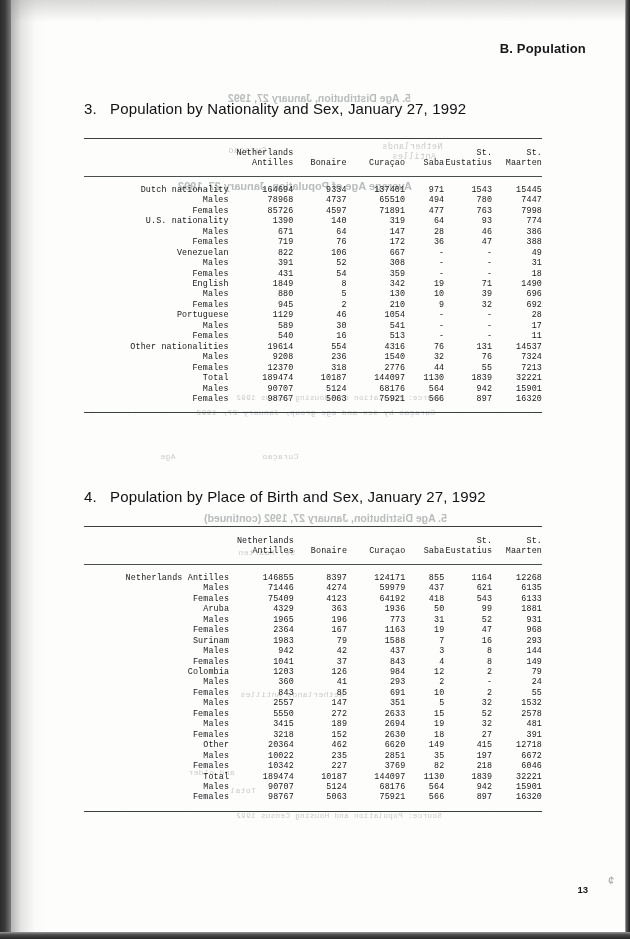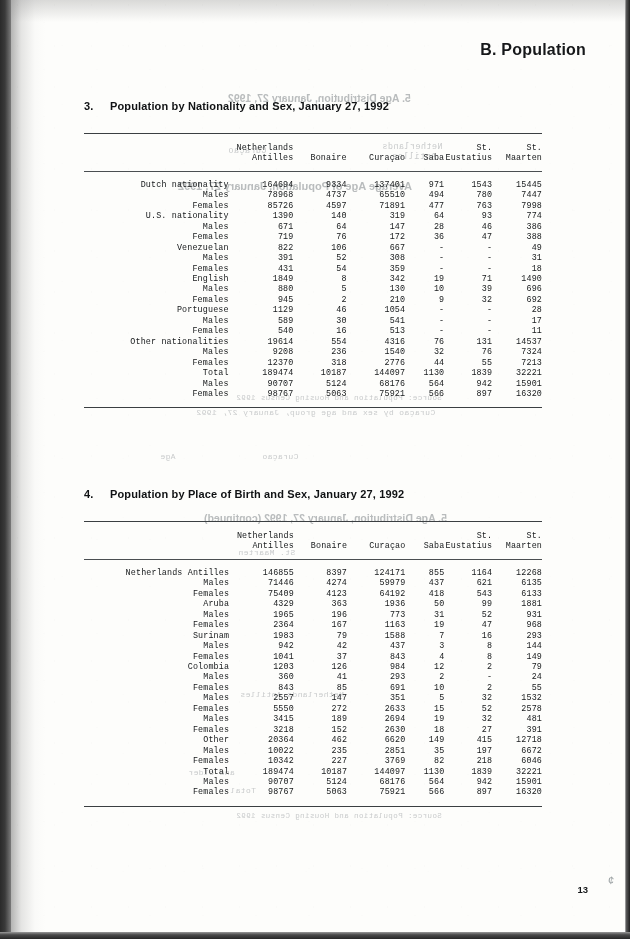--- a/index.html
+++ b/index.html
@@ -65,21 +65,21 @@
     width: 614px; height: 22px;
     background: linear-gradient(to bottom, rgba(150,150,150,0.35), rgba(255,255,255,0));
     pointer-events: none;
   }
 
   
   #running-head {
     position: absolute;
     right: 44px;
     top: 41px;
-    font-size: 16px;
+    font-size: 13px;
     font-weight: bold;
     letter-spacing: 0.2px;
     color: #16181a;
   }
 
   
   .ghost {
     position: absolute;
     color: #b9bcbd;
     transform: scaleX(-1);
@@ -98,22 +98,22 @@
     letter-spacing: 0.4px;
   }
 
   
   .table-block {
     position: absolute;
     left: 84px;
     width: 458px;
   }
   .tbl-title {
-    font-size: 11px;
-    font-weight: bold;
+    font-size: 15px;
+    font-weight: normal;
     color: #101214;
     letter-spacing: 0.15px;
     margin: 0 0 21px 0;
     white-space: nowrap;
   }
   .tbl-title .num {
     display: inline-block;
     width: 26px;
   }
 

